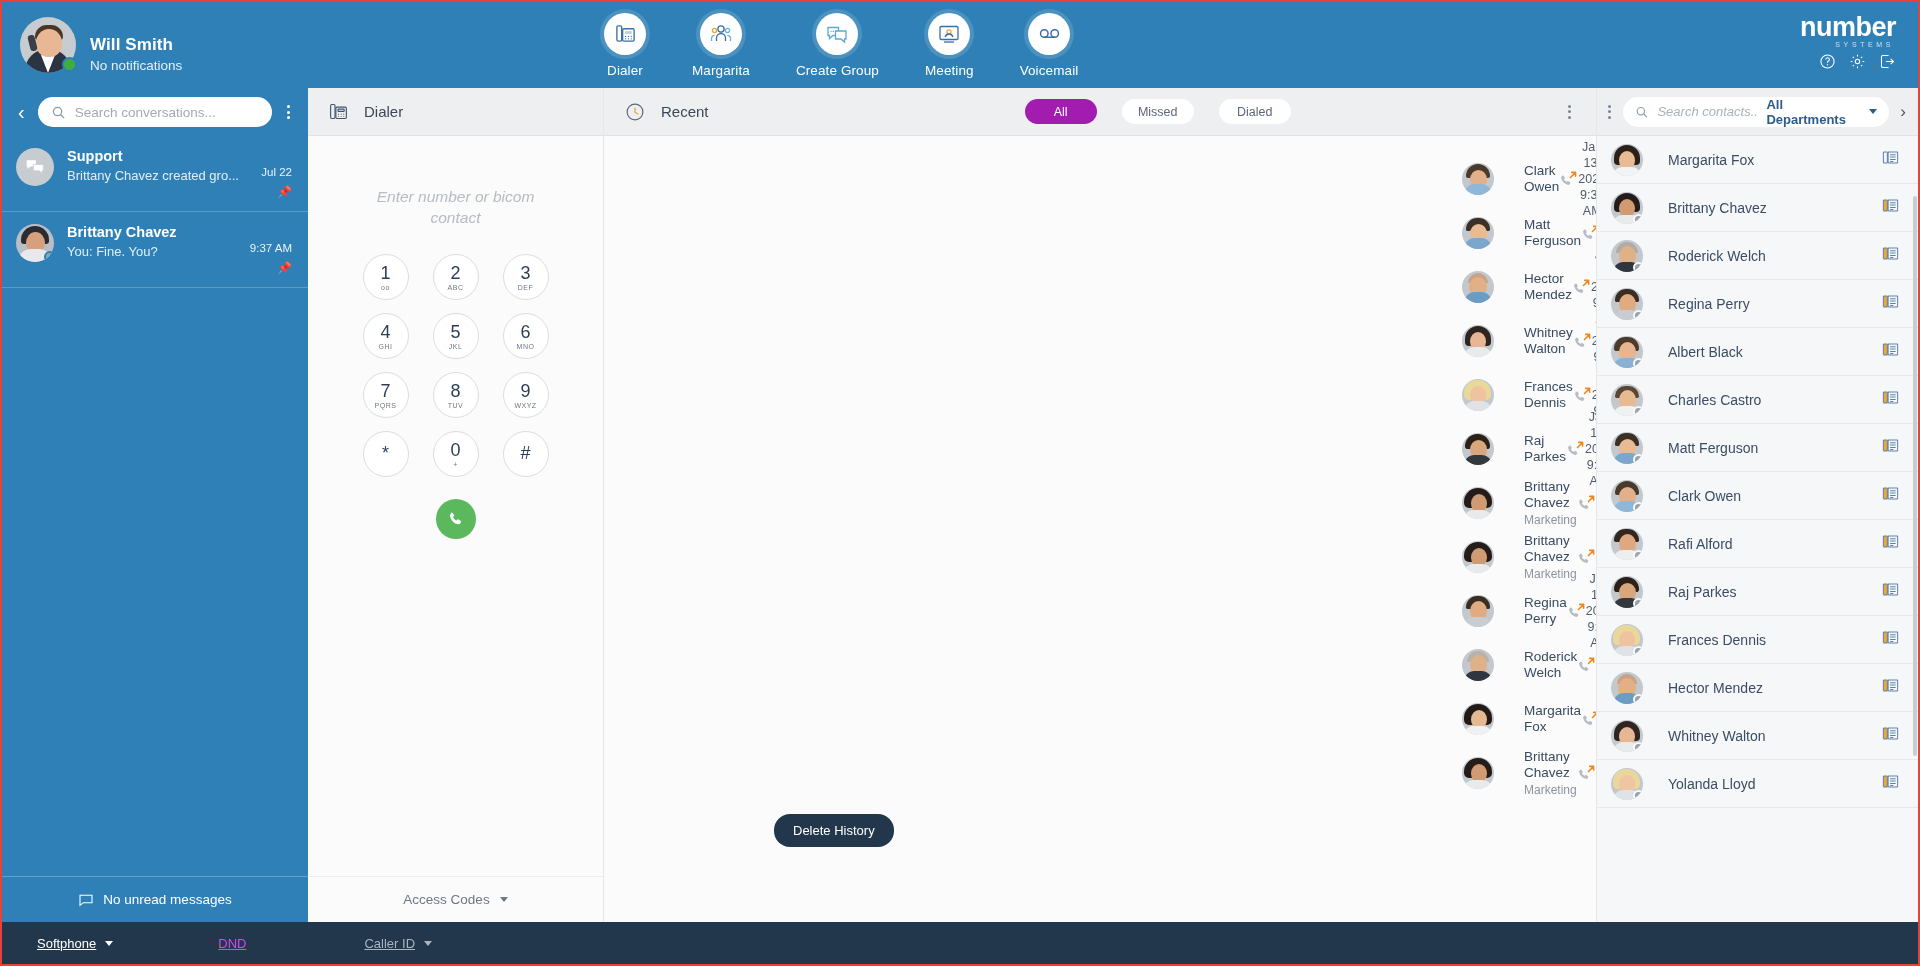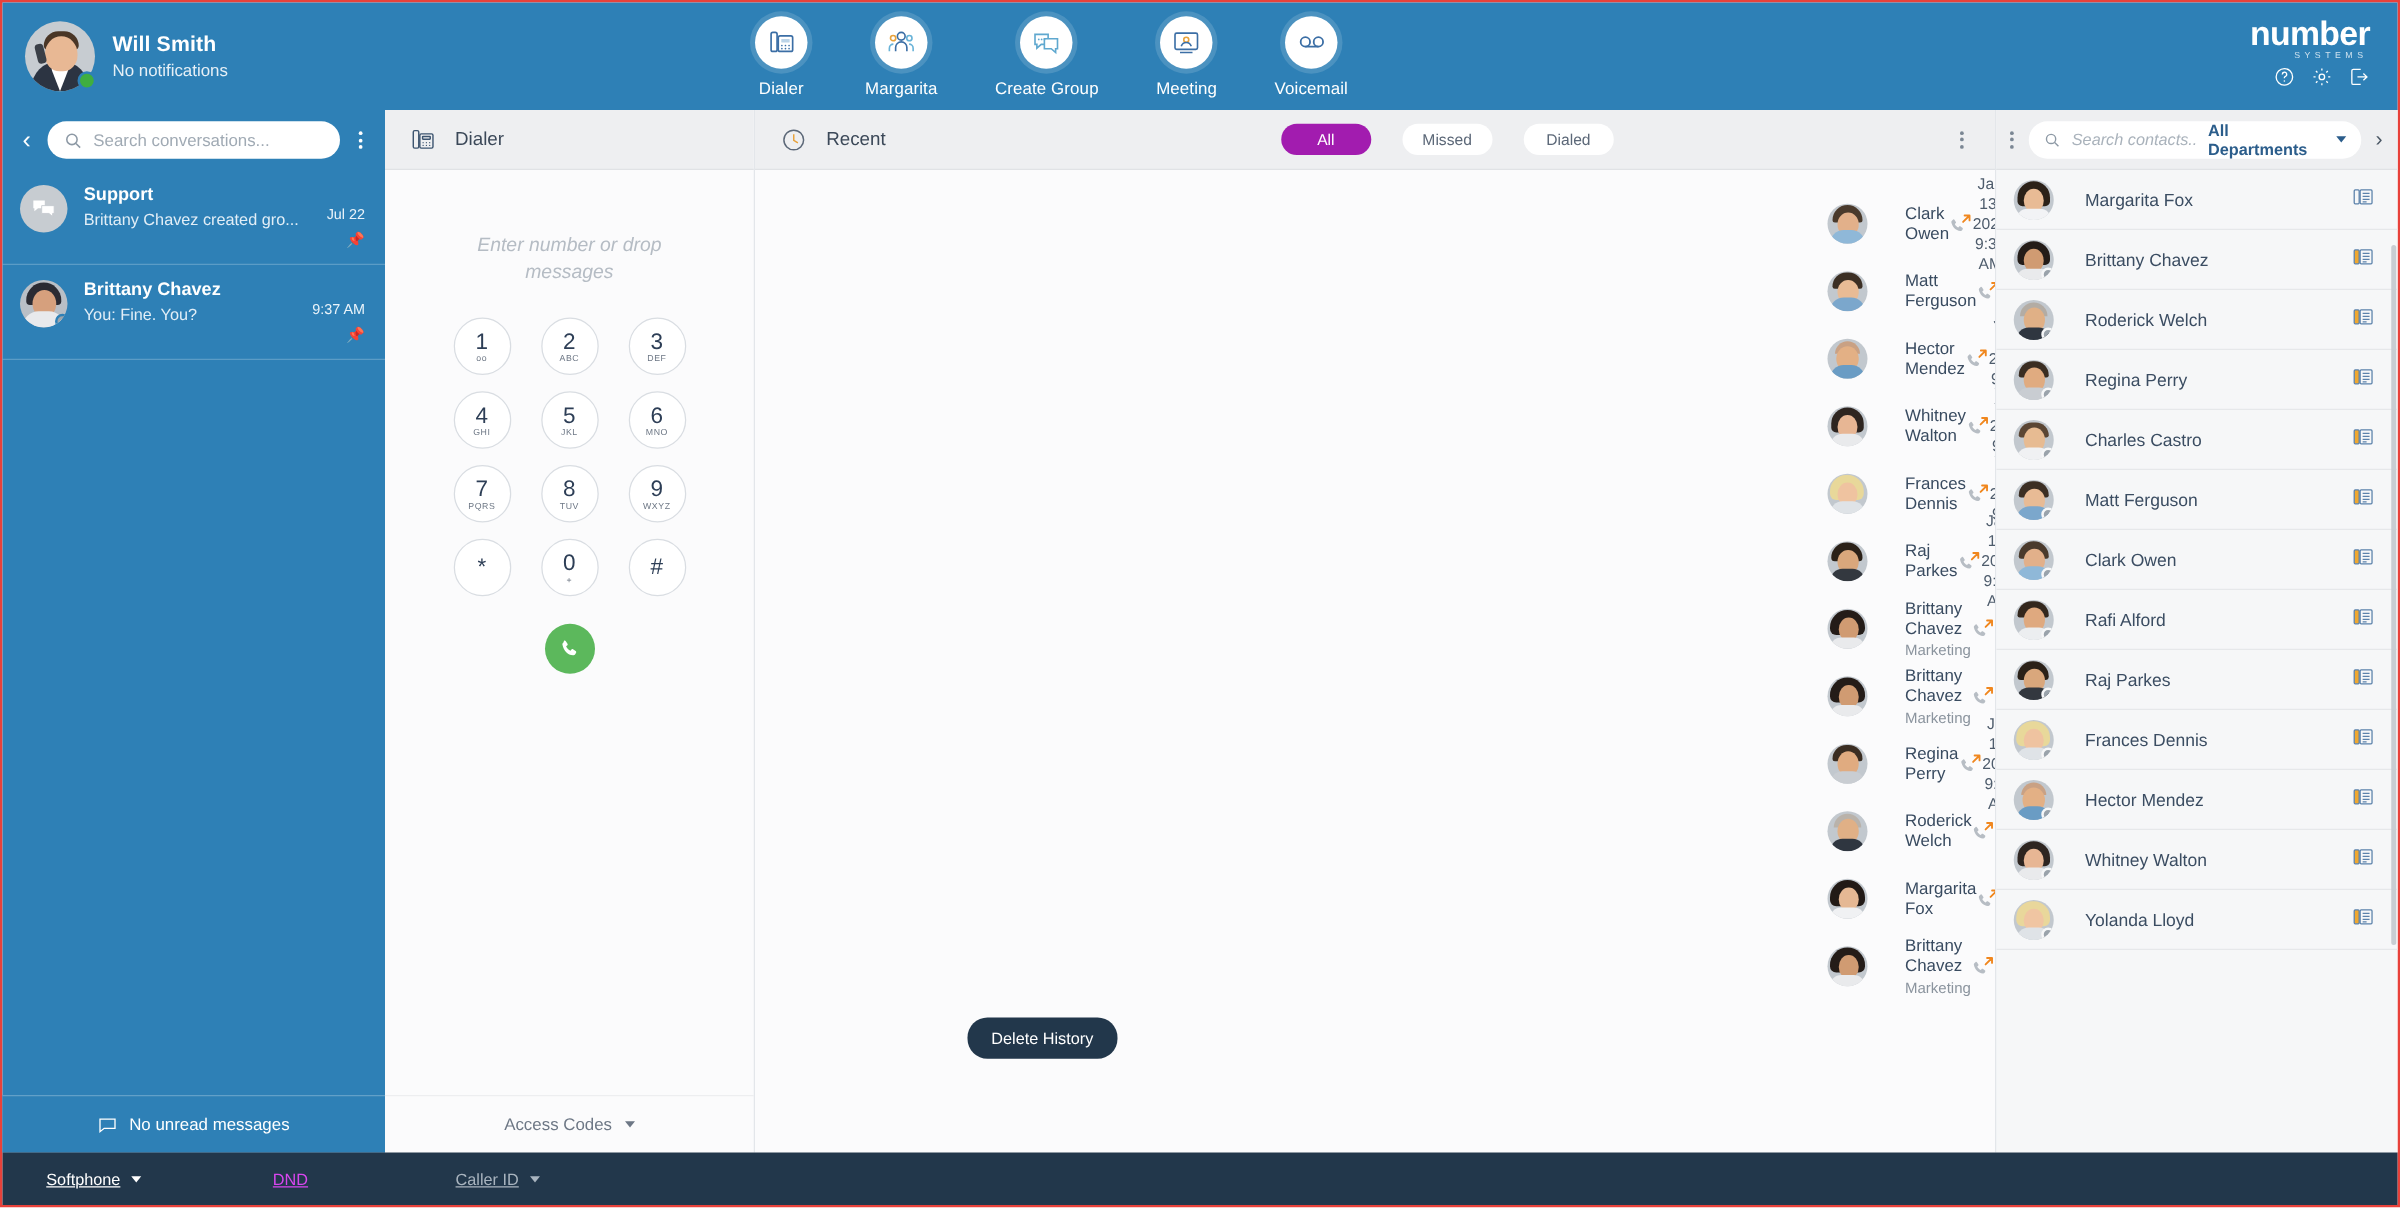--- a/index.html
+++ b/index.html
@@ -14,21 +14,21 @@
     position: relative;
     border: 2px solid #e8413a;
   }
 
   
   .topbar {
     height: 86px; background: #2e80b6;
     display: flex; align-items: center;
     position: relative; flex: 0 0 86px;
   }
-  .user-block { display: flex; align-items: center; padding-left: 18px; width: 330px; }
+  .user-block { display: flex; align-items: flex-end; padding-left: 18px; width: 330px; }
   .avatar-wrap { position: relative; width: 56px; height: 56px; }
   .avatar {
     width: 56px; height: 56px; border-radius: 50%;
     background: #c7ccd1; overflow: hidden; position: relative;
   }
   .avatar .head {
     position: absolute; width: 26px; height: 28px; border-radius: 50% 50% 45% 45%;
     background: #e8b894; left: 16px; top: 12px;
   }
   .avatar .hair {
@@ -442,21 +442,21 @@
           <circle cx="12" cy="15" r=".6" fill="#3d5570" stroke="none"></circle>
           <circle cx="15" cy="15" r=".6" fill="#3d5570" stroke="none"></circle>
           <circle cx="18" cy="15" r=".6" fill="#3d5570" stroke="none"></circle>
           <circle cx="12" cy="17.5" r=".6" fill="#3d5570" stroke="none"></circle>
           <circle cx="15" cy="17.5" r=".6" fill="#3d5570" stroke="none"></circle>
           <circle cx="18" cy="17.5" r=".6" fill="#3d5570" stroke="none"></circle>
         </svg>
         <span class="panel-head-title">Dialer</span>
       </div>
 
-      <div class="dial-display">Enter number or drop messages</div>
+      <div class="dial-display">Enter number or bicom contact</div>
 
       <div class="keypad">
         <div class="key">
           <span class="key-num">1</span>
           <span class="key-sub">oo</span>
         </div>
         <div class="key">
           <span class="key-num">2</span>
           <span class="key-sub">ABC</span>
         </div>
@@ -877,20 +877,36 @@
           <span class="c-name">Regina Perry</span>
           <span>
             <svg width="19" height="19" viewBox="0 0 24 24" fill="none" stroke="#5b82ab" stroke-width="1.3">
               <rect x="3" y="5" width="5" height="14" rx="1" fill="#f0a830" stroke="#5b82ab"></rect>
               <rect x="9" y="5" width="12" height="14" rx="1"></rect>
               <path d="M11.5 8.5h7M11.5 11.5h7M11.5 14.5h7M11.5 17h4"></path>
             </svg>
           </span>
         </div>
 
+        <div class="contact-row">
+          <div class="c-av">
+            <div style="position:absolute;width:25px;height:14px;background:#4d3a28;left:3px;top:1px;border-radius:13px 13px 3px 3px;"></div>
+            <div style="position:absolute;width:17px;height:20px;background:#e5b68f;left:8px;top:6px;border-radius:50%;"></div>
+            <div style="position:absolute;width:28px;height:10px;background:#8ab0d4;left:2px;bottom:0;border-radius:14px 14px 0 0;"></div>
+            <div class="c-dot"></div>
+          </div>
+          <span class="c-name">Albert Black</span>
+          <span>
+            <svg width="19" height="19" viewBox="0 0 24 24" fill="none" stroke="#5b82ab" stroke-width="1.3">
+              <rect x="3" y="5" width="5" height="14" rx="1" fill="#f0a830" stroke="#5b82ab"></rect>
+              <rect x="9" y="5" width="12" height="14" rx="1"></rect>
+              <path d="M11.5 8.5h7M11.5 11.5h7M11.5 14.5h7M11.5 17h4"></path>
+            </svg>
+          </span>
+        </div>
 
         <div class="contact-row">
           <div class="c-av">
             <div style="position:absolute;width:24px;height:12px;background:#5b4634;left:4px;top:2px;border-radius:12px 12px 2px 2px;"></div>
             <div style="position:absolute;width:17px;height:20px;background:#e7bb92;left:8px;top:6px;border-radius:50%;"></div>
             <div style="position:absolute;width:28px;height:10px;background:#f0f1f3;left:2px;bottom:0;border-radius:14px 14px 0 0;"></div>
             <div class="c-dot"></div>
           </div>
           <span class="c-name">Charles Castro</span>
           <span>

